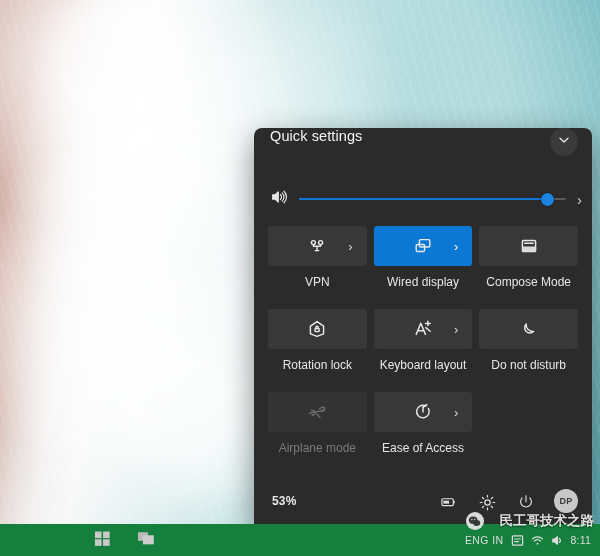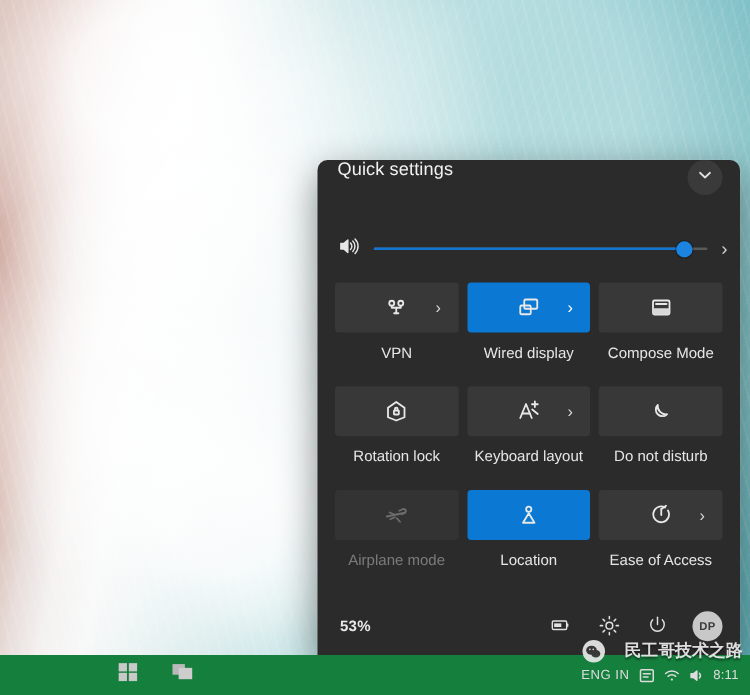--- a/index.html
+++ b/index.html
@@ -124,21 +124,21 @@
     text-align:center; white-space:nowrap;
   }
 
   
   #qs-footer {
     flex:0 0 46px; height:46px;
     display:flex; align-items:center;
     padding:0 14px 0 18px;
   }
   #battery-pct { font-size:12px; color:#e8e8e8; font-weight:bold; letter-spacing:.2px; }
-  #footer-actions { margin-left:auto; display:flex; align-items:flex-start; gap:17px; }
+  #footer-actions { margin-left:auto; display:flex; align-items:flex-end; gap:17px; }
   .footer-icon { width:22px; height:22px; display:flex; align-items:center; justify-content:center; cursor:pointer; }
   .footer-icon svg { stroke:#e2e2e2; fill:none; stroke-width:1.4; stroke-linecap:round; stroke-linejoin:round; }
   #avatar {
     width:24px; height:24px; border-radius:50%;
     background:#c8c8c8; color:#3a3a3a;
     font-size:9px; font-weight:bold;
     display:flex; align-items:center; justify-content:center;
     cursor:pointer; letter-spacing:.3px;
   }
 
@@ -291,31 +291,20 @@
             <svg viewBox="0 0 22 22">
               <path d="M3.4 12.2 18 9.2"></path>
               <path d="M5.6 9 9.4 10.6"></path>
               <path d="M6.2 14.4 9.8 12.8"></path>
               <path d="M13.4 7.6 16.6 6.2a1.7 1.7 0 0 1 1.6 2.8l-2.6 1.4"></path>
               <path d="M11.4 13.6l2.6 2.8"></path>
             </svg>
           </span>
         </div>
         <div class="tile-label">Airplane mode</div>
-      </div>
-      <div class="tile active">
-        <div class="tile-button">
-          <span class="tile-icon">
-            <svg viewBox="0 0 22 22">
-              <circle cx="11" cy="6.4" r="2.1"></circle>
-              <path d="M6.4 17.2 11 9.6l4.6 7.6z"></path>
-            </svg>
-          </span>
-        </div>
-        <div class="tile-label">Location</div>
       </div>
       <div class="tile">
         <div class="tile-button">
           <span class="tile-icon">
             <svg viewBox="0 0 22 22">
               <path d="M16.4 7.4A6.3 6.3 0 1 1 14 5"></path>
               <path d="M11 11V6.2"></path>
               <path d="M11.2 6.2 14.8 3.6"></path>
             </svg>
           </span>

